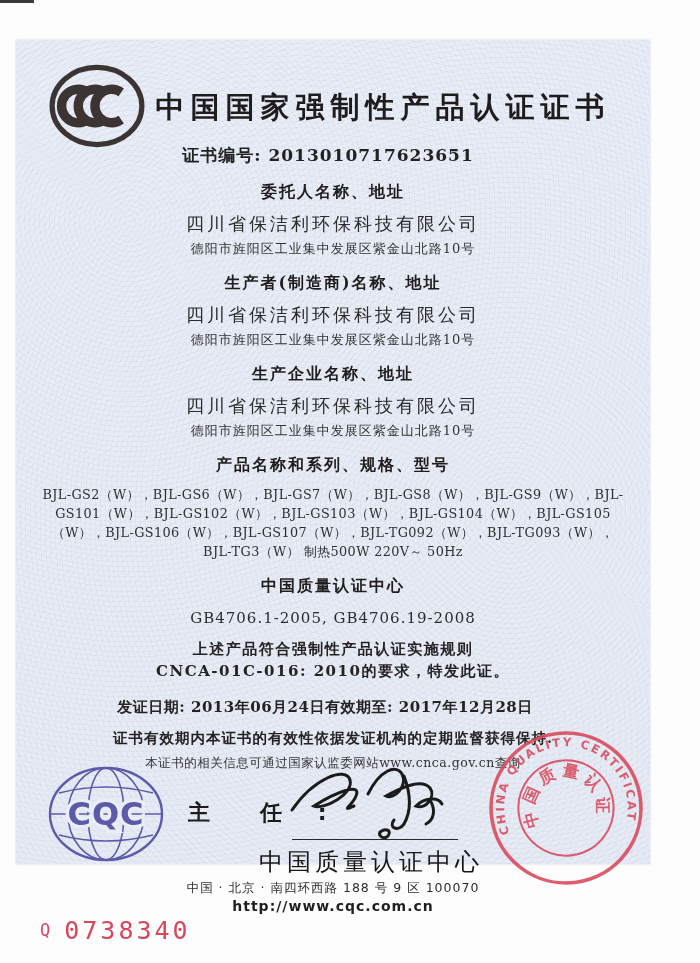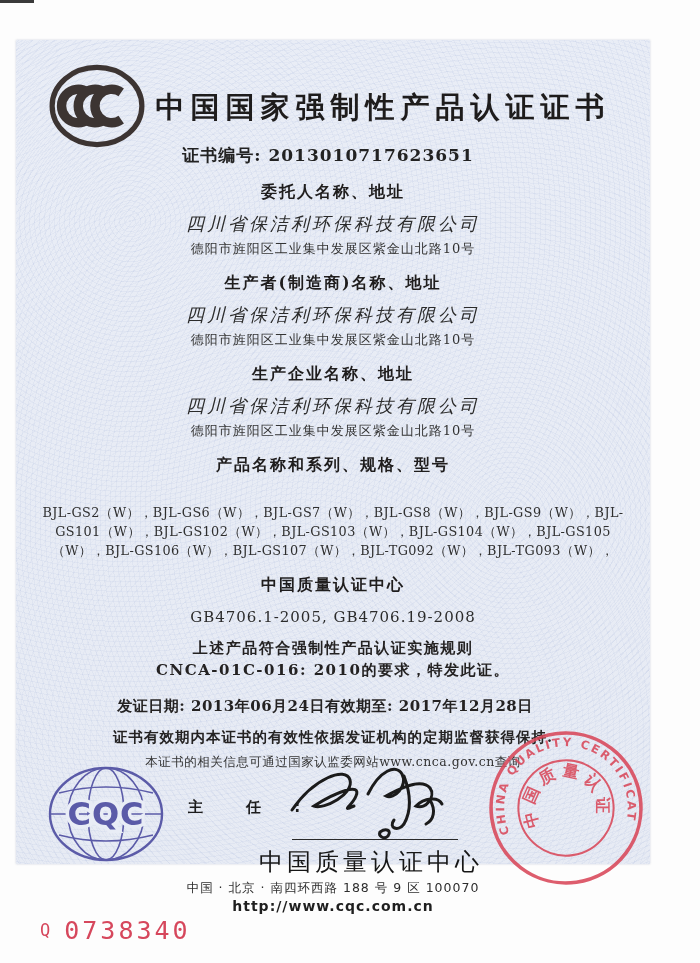--- a/index.html
+++ b/index.html
@@ -31,42 +31,42 @@
     position:absolute;left:0;right:10px;top:104px;text-align:center;
     font-size:17px;font-weight:bold;color:#222;letter-spacing:1px;
     font-family:"DejaVu Serif",serif;
   }
   
   .content{position:absolute;left:0;right:0;top:142px;text-align:center;}
   .sec-h{font-size:16px;font-weight:bold;letter-spacing:2px;color:#1f1d1d;margin-top:15px;
          font-family:"DejaVu Serif",serif;}
   .sec-h:first-child{margin-top:0;}
   .company{font-size:18px;letter-spacing:3px;color:#2b2b2b;margin-top:9px;
-           font-family:"DejaVu Serif",serif;font-style:italic;}
+           font-family:"DejaVu Serif",serif;}
   .addr{font-size:13px;letter-spacing:1px;color:#333;margin-top:4px;
         font-family:"DejaVu Serif",serif;}
   .prod-name{font-size:16px;letter-spacing:2px;color:#2b2b2b;margin-top:12px;
              font-family:"DejaVu Serif",serif;}
-  .models{margin-top:27px;font-size:12.8px;line-height:19px;color:#2e2e2e;
+  .models{margin-top:9px;font-size:12.8px;line-height:19px;color:#2e2e2e;
           font-family:"DejaVu Serif",serif;letter-spacing:.4px;}
   .gb{font-size:15px;letter-spacing:1px;margin-top:12px;color:#2b2b2b;
       font-family:"DejaVu Serif",serif;}
   .stmt{font-size:15px;font-weight:bold;letter-spacing:1.5px;margin-top:13px;color:#242222;
         font-family:"DejaVu Serif",serif;}
   .stmt2{margin-top:3px;}
   .dates{display:flex;justify-content:center;padding:0 94px 0 78px;margin-top:17px;
          font-size:15px;font-weight:bold;color:#242222;font-family:"DejaVu Serif",serif;
          letter-spacing:.5px;}
   .note1{font-size:14.5px;font-weight:bold;letter-spacing:1px;margin-top:12px;color:#242222;
          font-family:"DejaVu Serif",serif;}
   .note2{font-size:12.5px;letter-spacing:.5px;margin-top:7px;color:#333;
          font-family:"DejaVu Serif",serif;}
   
   .cqc-logo{position:absolute;left:30px;top:723px;width:120px;height:102px;}
-  .director{position:absolute;left:172px;top:758px;font-size:15px;font-weight:bold;
+  .director{position:absolute;left:172px;top:758px;font-size:22px;font-weight:bold;
             letter-spacing:14px;color:#1c1c1c;}
   .signature{position:absolute;left:268px;top:708px;width:180px;height:96px;}
   .sig-line{position:absolute;left:276px;top:799px;width:166px;height:0;
             border-top:1.6px solid #2a2a2a;}
   .org-name{position:absolute;left:150px;width:410px;top:806px;text-align:center;
             font-size:24px;letter-spacing:4px;color:#161616;}
   .org-addr{position:absolute;left:60px;right:60px;top:840px;text-align:center;
             font-size:12.5px;color:#2d2d2d;letter-spacing:1px;}
   .org-web{position:absolute;left:60px;right:60px;top:858px;text-align:center;
            font-size:14px;font-weight:bold;color:#1f1f1f;letter-spacing:1px;}
@@ -108,20 +108,21 @@
 
     <div class="sec-h">生产企业名称、地址</div>
     <div class="company">四川省保洁利环保科技有限公司</div>
     <div class="addr">德阳市旌阳区工业集中发展区紫金山北路10号</div>
 
     <div class="sec-h">产品名称和系列、规格、型号</div>
     <div class="models">
       <div>BJL-GS2（W），BJL-GS6（W），BJL-GS7（W），BJL-GS8（W），BJL-GS9（W），BJL-</div>
       <div>GS101（W），BJL-GS102（W），BJL-GS103（W），BJL-GS104（W），BJL-GS105</div>
       <div>（W），BJL-GS106（W），BJL-GS107（W），BJL-TG092（W），BJL-TG093（W），</div>
+      <div>BJL-TG3（W）  制热500W 220V～ 50Hz</div>
     </div>
 
     <div class="sec-h">中国质量认证中心</div>
     <div class="gb">GB4706.1-2005, GB4706.19-2008</div>
 
     <div class="stmt">上述产品符合强制性产品认证实施规则</div>
     <div class="stmt stmt2">CNCA-01C-016: 2010的要求，特发此证。</div>
 
     <div class="dates">
       <span>发证日期: 2013年06月24日</span>

